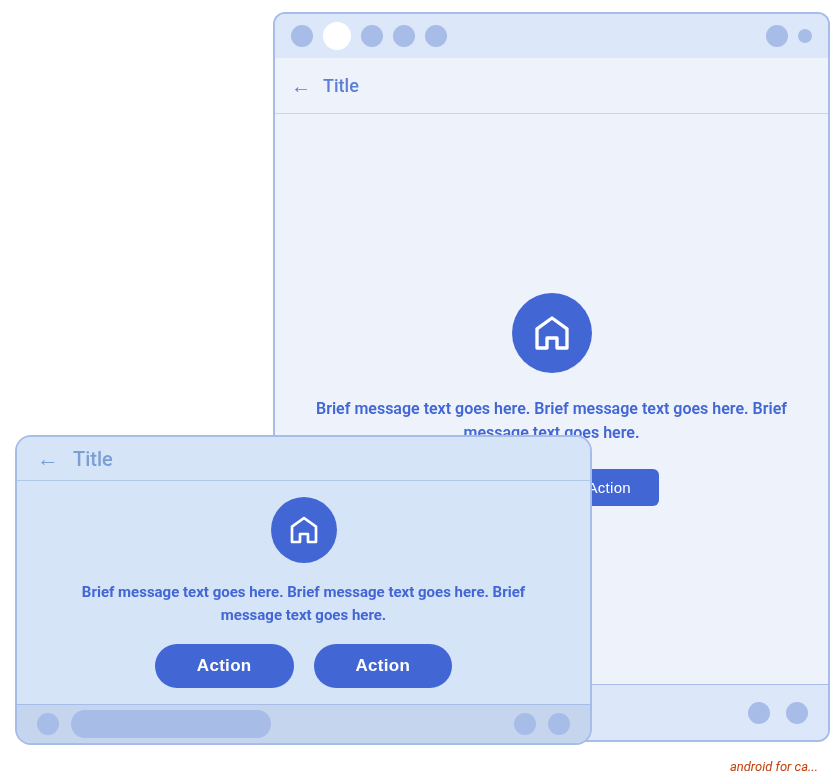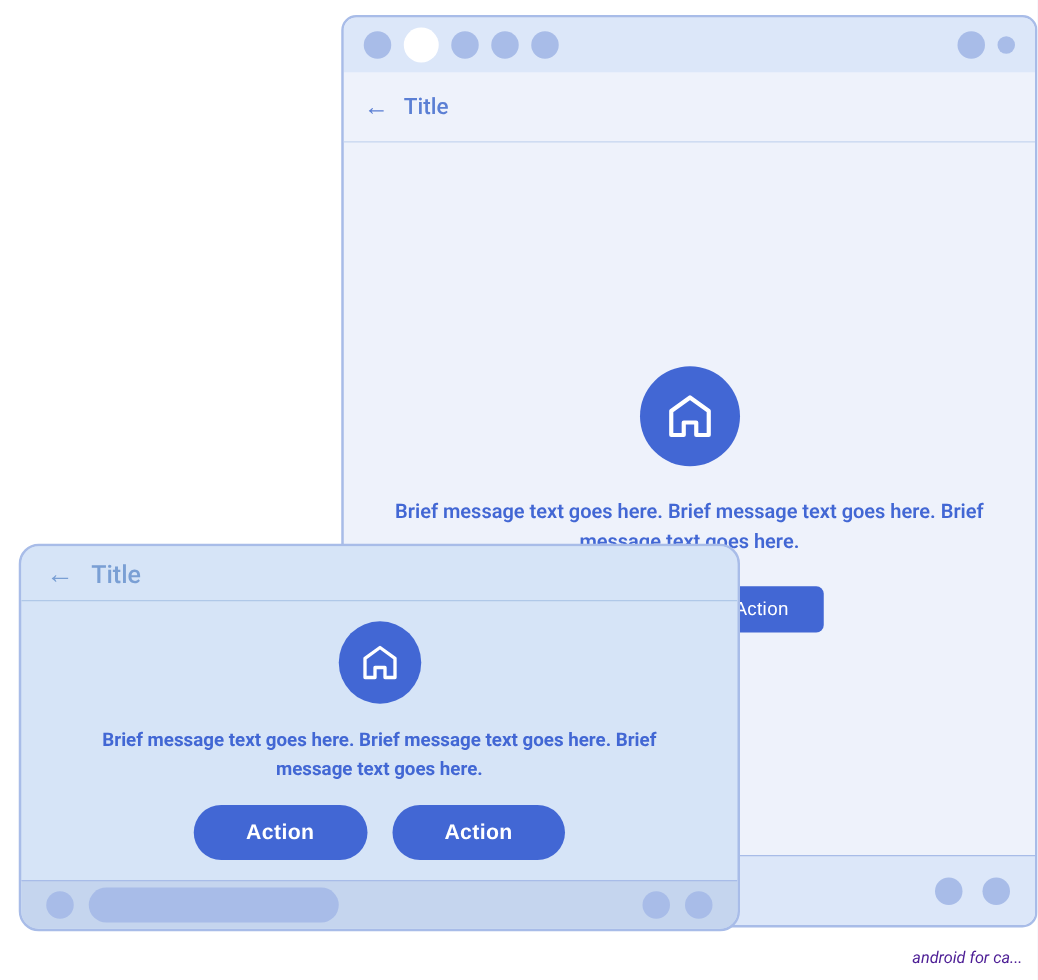--- a/index.html
+++ b/index.html
@@ -256,21 +256,21 @@
       height: 28px;
       background: #a8bce8;
       border-radius: 14px;
     }
 
     
     .watermark {
       position: absolute;
       bottom: 10px;
       right: 12px;
-      color: #4c1d95;
+      color: #c2410c;
       font-size: 13px;
       font-style: italic;
     }
   </style>
 </head>
 <body>
 
 <div class="screen-back">
 
   <div class="status-bar">

